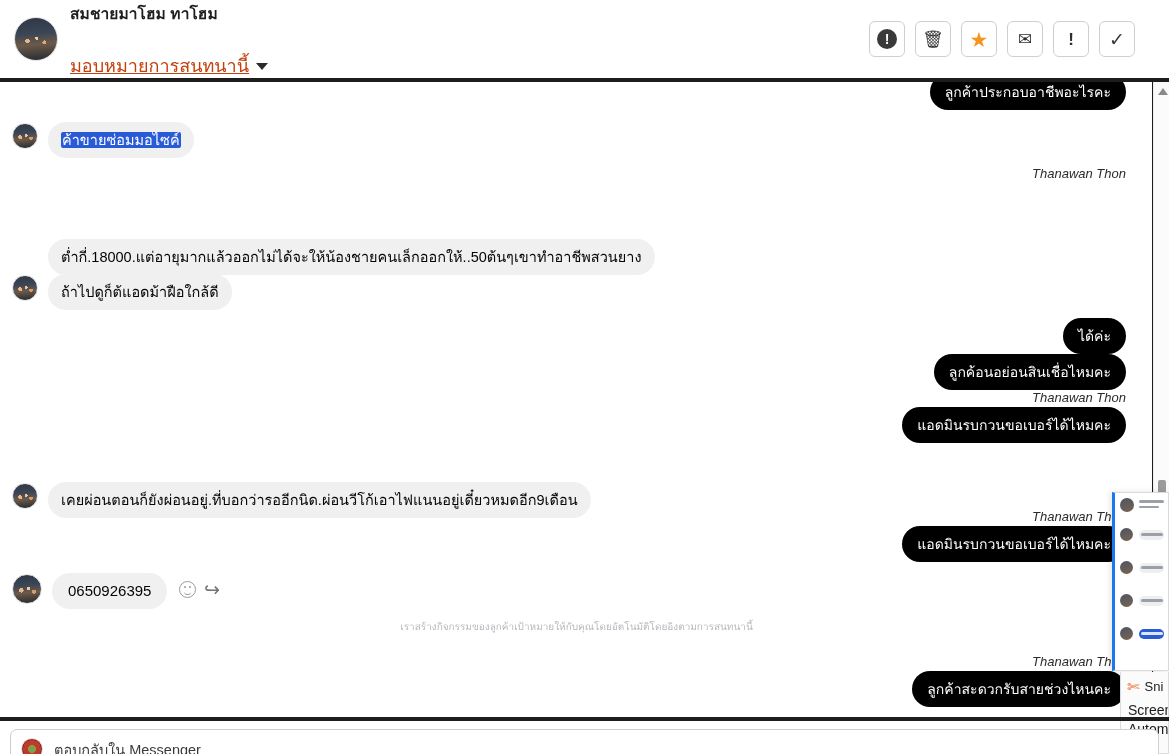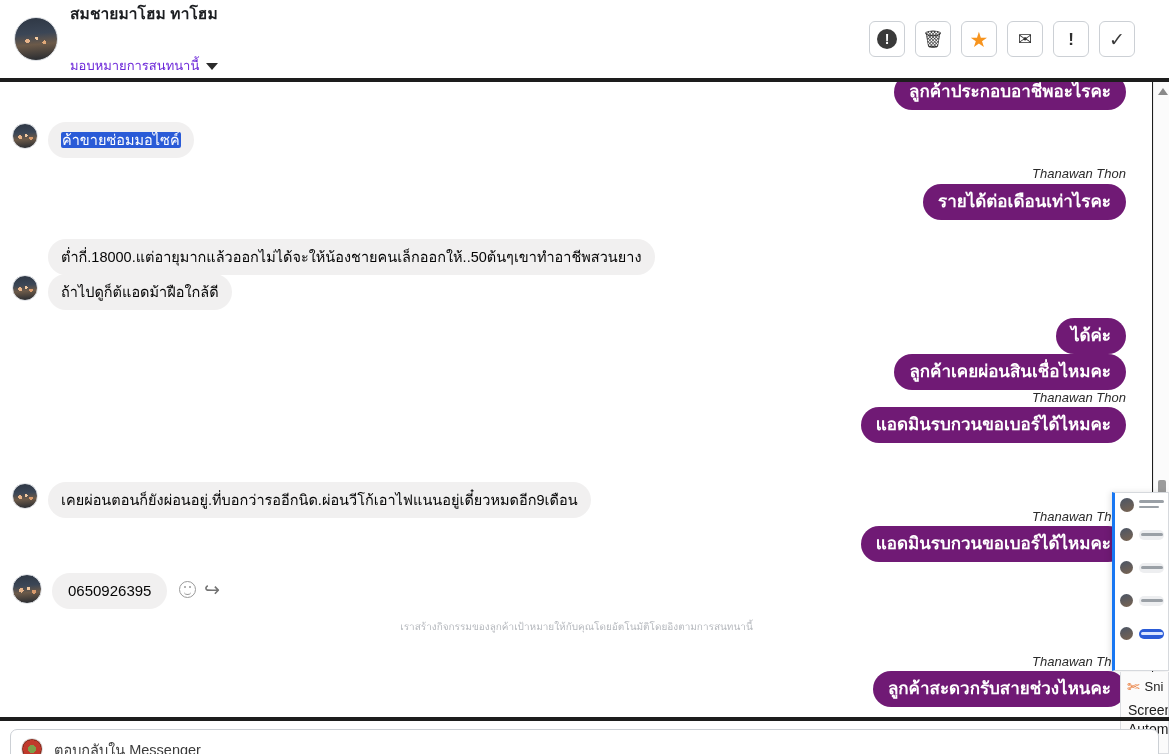--- a/index.html
+++ b/index.html
@@ -21,21 +21,21 @@
     background:
       radial-gradient(circle at 30% 55%, #e8b48a 0 6%, transparent 6%),
       radial-gradient(circle at 52% 48%, #f2c9a0 0 5%, transparent 5%),
       radial-gradient(circle at 70% 58%, #e0a878 0 5%, transparent 5%),
       linear-gradient(175deg,#2e3744 0%, #3b4656 38%, #6c5a49 62%, #23282f 100%);
     border:1px solid #dcdfe3; overflow:hidden;
   }
   .hdr-text { margin-left:12px; display:flex; flex-direction:column; justify-content:center;gap:31px; }
   .hdr-name { font-size:15.5px; font-weight:bold; color:#1c1e21; line-height:20px; letter-spacing:.1px;}
   .hdr-sub-wrap{ display:flex; align-items:center; margin-top:3px; }
-  .hdr-sub { font-size:13px; color:#6d28d9; line-height:16px; }
+  .hdr-sub { font-size:18px; color:#c2410c; line-height:16px;text-decoration:underline; }
   .caret-dn {
     width:0;height:0;border-left:6px solid transparent;border-right:6px solid transparent;
     border-top:7px solid #2b2b2b; margin-left:7px;
   }
   .hdr-actions { margin-left:auto; display:flex; gap:10px; align-items:center; padding-right:20px;}
   .hbtn {
     width:36px; height:36px; border:1px solid #ccd0d5; border-radius:6px;
     background:#fff; display:flex; align-items:center; justify-content:center;
     cursor:pointer;
   }
@@ -66,22 +66,22 @@
       radial-gradient(circle at 75% 60%, #d99a6c 0 8%, transparent 8%),
       linear-gradient(175deg,#2e3744 0%, #3b4656 38%, #6c5a49 62%, #23282f 100%);
     border:1px solid #e2e4e8;
   }
   .bubble-in{
     background:#f1f0f0; color:#050505; border-radius:18px;
     padding:8px 13px; font-size:14.5px; line-height:20px; margin-left:10px;
     max-width:900px; white-space:nowrap;
   }
   .bubble-out{
-    background:#701a75; color:#fff; border-radius:18px;
-    padding:8px 15px; font-size:17px; line-height:20px; font-weight:bold;
+    background:#000000; color:#fff; border-radius:18px;
+    padding:8px 15px; font-size:14px; line-height:20px; font-weight:normal;
     white-space:nowrap;
   }
   .sender-label{
     position:absolute; right:27px; font-size:13px; color:#2b2b2b;
     line-height:16px; white-space:nowrap;font-style:italic;
   }
   .sel { background:#2a5bd7; color:#ffffff; border-radius:2px; padding:0 1px; }
 
   .bubble-actions{ display:flex; align-items:center; gap:8px; margin-left:12px; margin-top:7px;}
   .emoji-ico{ width:17px;height:17px;border-radius:50%;border:1.6px solid #9a9a9a; position:relative;}
@@ -188,39 +188,36 @@
     <div class="row right" style="top:-8px;">
       <div class="bubble-out">ลูกค้าประกอบอาชีพอะไรคะ</div>
     </div>
 
     <div class="row left" style="top:40px;">
       <div class="msg-avatar"></div>
       <div class="bubble-in"><span class="sel">ค้าขายซ่อมมอไซค์</span></div>
     </div>
 
     <div class="sender-label" style="top:84px;">Thanawan Thon</div>
-    <div class="row right" style="top:102px;">
-      <div class="bubble-out">รายได้ต่อเดือนเท่าไรคะ</div>
-    </div>
 
     <div class="row left" style="top:157px; left:48px;">
       <div class="bubble-in" style="margin-left:0;">ต่ำกี่.18000.แต่อายุมากแล้วออกไม่ได้จะให้น้องชายคนเล็กออกให้..50ต้นๆเขาทำอาชีพสวนยาง</div>
     </div>
 
     <div class="row left" style="top:192px;">
       <div class="msg-avatar"></div>
       <div class="bubble-in">ถ้าไปดูก็ต้แอดม้าฝือใกล้ดี</div>
     </div>
 
     <div class="row right" style="top:236px;">
       <div class="bubble-out">ได้ค่ะ</div>
     </div>
 
     <div class="row right" style="top:272px;">
-      <div class="bubble-out">ลูกค้าเคยผ่อนสินเชื่อไหมคะ</div>
+      <div class="bubble-out">ลูกค้อนอย่อนสินเชื่อไหมคะ</div>
     </div>
 
     <div class="sender-label" style="top:308px;">Thanawan Thon</div>
     <div class="row right" style="top:325px;">
       <div class="bubble-out">แอดมินรบกวนขอเบอร์ได้ไหมคะ</div>
     </div>
 
     <div class="row left" style="top:400px;justify-content:flex-end;">
       <div class="msg-avatar"></div>
       <div class="bubble-in">เคยผ่อนตอนก็ยังผ่อนอยู่.ที่บอกว่ารออีกนิด.ผ่อนวีโก้เอาไฟแนนอยู่เดี๋ยวหมดอีก9เดือน</div>

